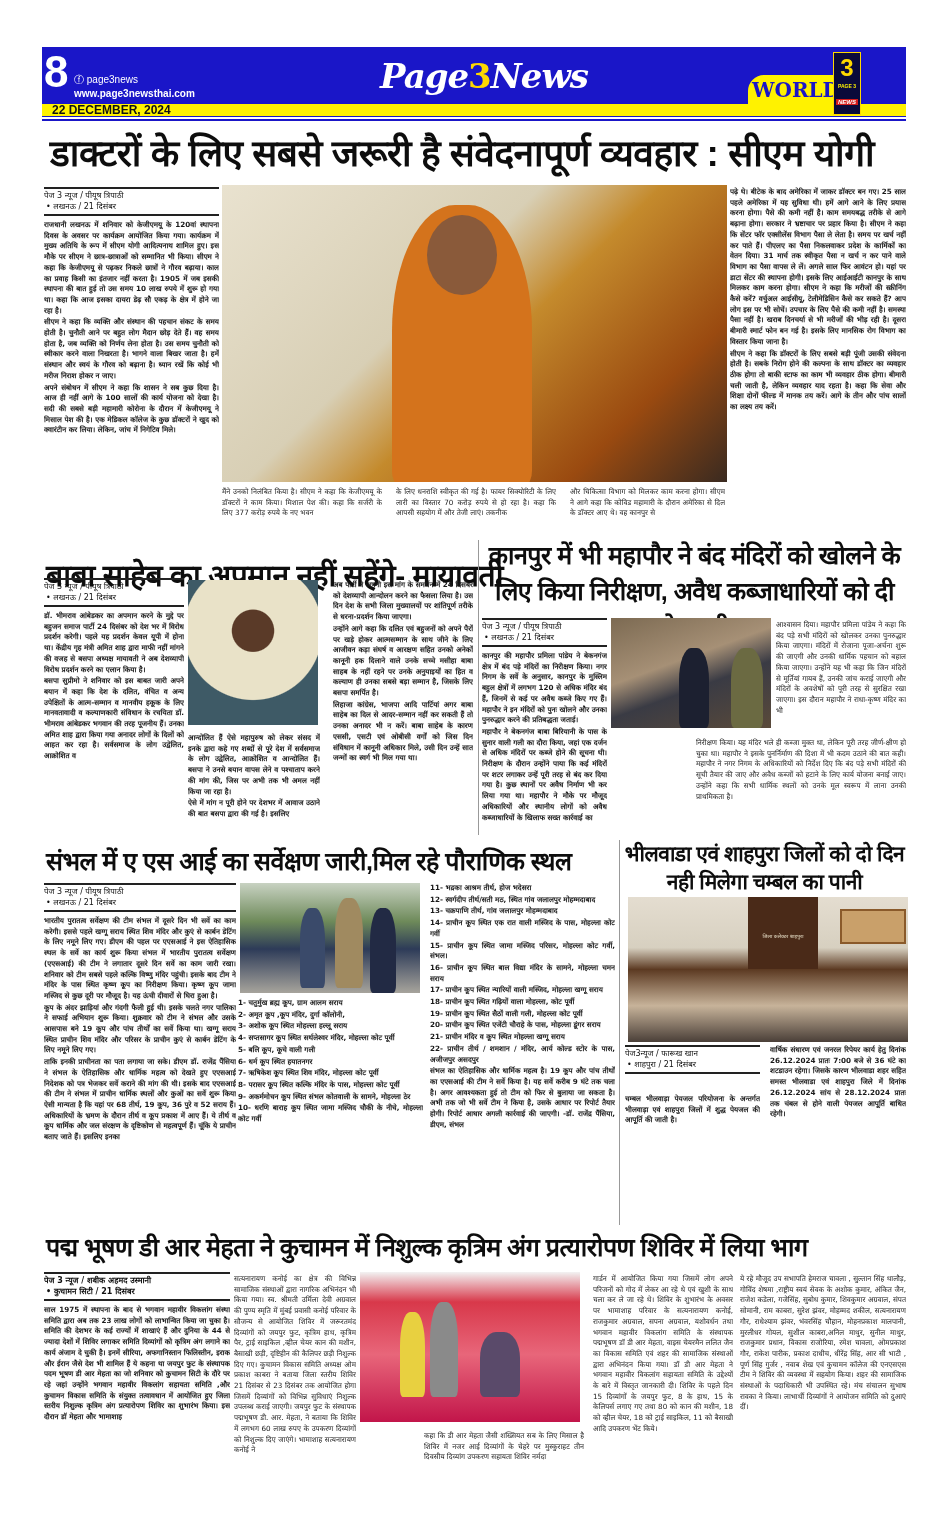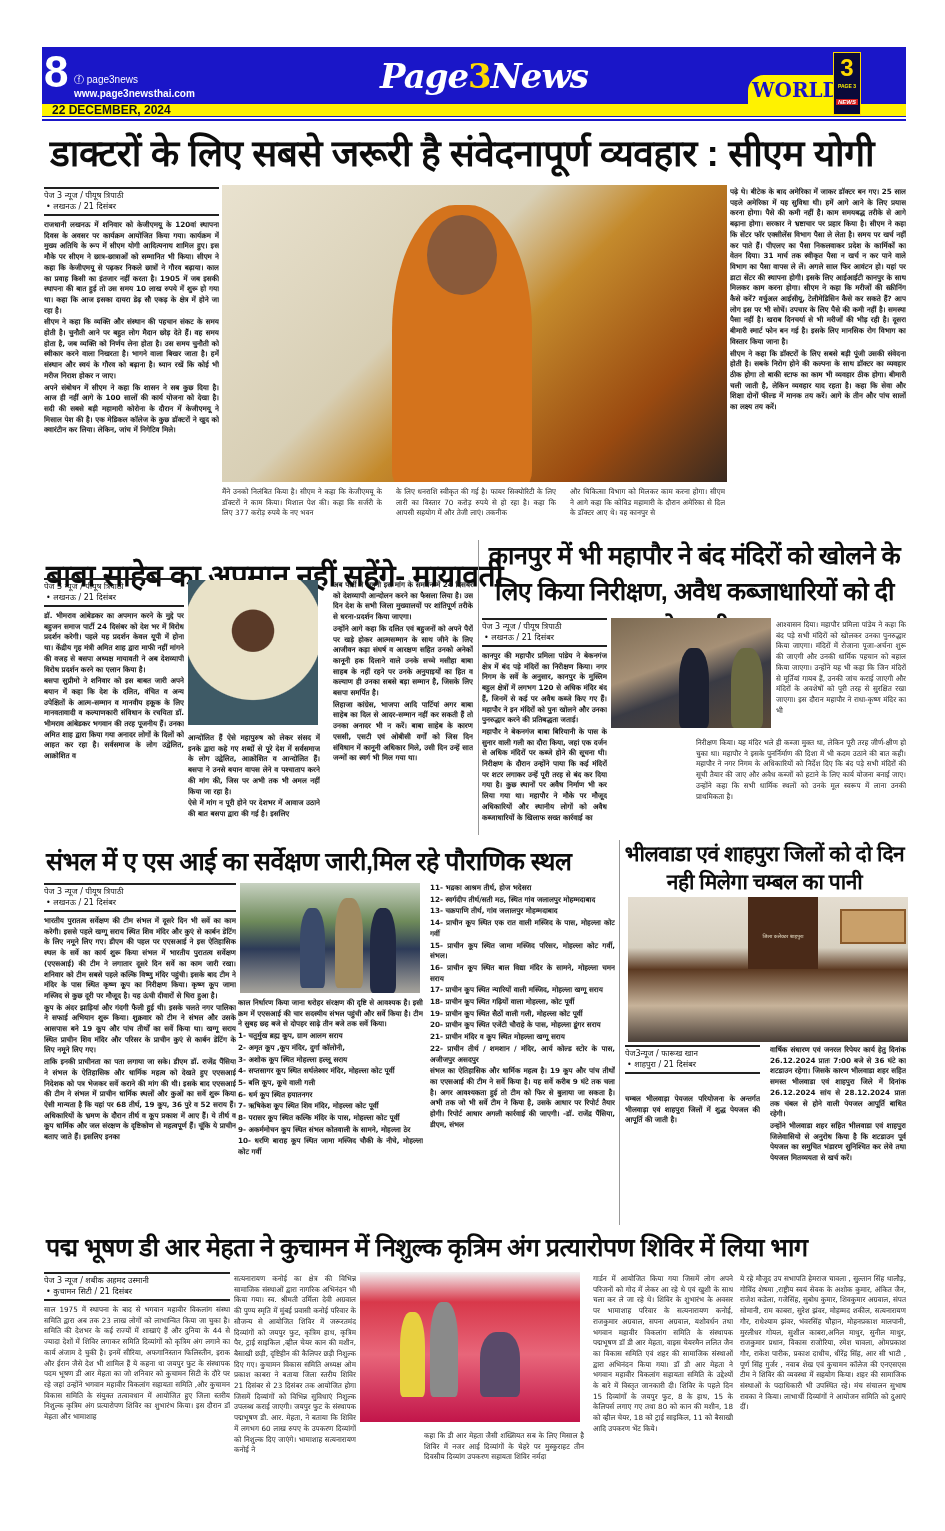--- a/index.html
+++ b/index.html
@@ -143,21 +143,20 @@
     <p>कूप के अंदर झाड़ियां और गंदगी फैली हुई थी। इसके चलते नगर पालिका ने सफाई अभियान शुरू किया। शुक्रवार को टीम ने संभल और उसके आसपास बने 19 कूप और पांच तीर्थों का सर्वे किया था। खग्गू सराय स्थित प्राचीन शिव मंदिर और परिसर के प्राचीन कुएं से कार्बन डेटिंग के लिए नमूने लिए गए।</p>
     <p>ताकि इनकी प्राचीनता का पता लगाया जा सके। डीएम डॉ. राजेंद्र पैंसिया ने संभल के ऐतिहासिक और धार्मिक महत्व को देखते हुए एएसआई निदेशक को पत्र भेजकर सर्वे कराने की मांग की थी। इसके बाद एएसआई की टीम ने संभल में प्राचीन धार्मिक स्थलों और कुओं का सर्वे शुरू किया ऐसी मान्यता है कि यहां पर 68 तीर्थ, 19 कूप, 36 पुरे व 52 सराय हैं। अधिकारियों के भ्रमण के दौरान तीर्थ व कूप प्रकाश में आए हैं। ये तीर्थ व कूप धार्मिक और जल संरक्षण के दृष्टिकोण से महत्वपूर्ण हैं। चूंकि ये प्राचीन बताए जाते हैं। इसलिए इनका</p>
   </div>
 </div>
 <div class="abs photo photo-sambhal">
   <div class="person" style="left:60px;top:25px;width:25px;height:80px;background:#3a4a6a;"></div>
   <div class="person" style="left:95px;top:15px;width:28px;height:90px;background:#a08a60;"></div>
   <div class="person" style="left:130px;top:25px;width:26px;height:85px;background:#222a44;"></div>
 </div>
 <div class="abs body-text col" style="left:238px;top:998px;width:185px;height:232px;">
-  <p>काल निर्धारण किया जाना धरोहर संरक्षण की दृष्टि से आवश्यक है। इसी क्रम में एएसआई की चार सदस्यीय संभल पहुंची और सर्वे किया है। टीम ने सुबह छह बजे से दोपहर साढ़े तीन बजे तक सर्वे किया।</p>
   <p>1- चतुर्मुख ब्रह्म कूप, ग्राम आलम सराय</p>
   <p>2- अमृत कूप ,कूप मंदिर, दुर्गा कॉलोनी,</p>
   <p>3- अशोक कूप स्थित मोहल्ला हल्लू सराय</p>
   <p>4- सप्तसागर कूप स्थित सर्थलेश्वर मंदिर, मोहल्ला कोट पूर्वी</p>
   <p>5- बलि कूप, कूचे वाली गली</p>
   <p>6- धर्म कूप स्थित हयातनगर</p>
   <p>7- ऋषिकेश कूप स्थित शिव मंदिर, मोहल्ला कोट पूर्वी</p>
   <p>8- परासर कूप स्थित कल्कि मंदिर के पास, मोहल्ला कोट पूर्वी</p>
   <p>9- अकर्ममोचन कूप स्थित संभल कोतवाली के सामने, मोहल्ला ठेर</p>
   <p>10- धरणि बाराह कूप स्थित जामा मस्जिद चौकी के नीचे, मोहल्ला कोट गर्वी</p>
@@ -188,25 +187,24 @@
   <div class="byline">
     <span class="by1">पेज3न्यूज /  फारूख खान</span>
     <span class="by2">शाहपुरा / 21 दिसंबर</span>
   </div>
   <div class="body-text" style="margin-top:20px;">
     <p>चम्बल भीलवाड़ा पेयजल परियोजना के अन्तर्गत भीलवाड़ा एवं शाहपुरा जिलों में शुद्ध पेयजल की आपूर्ति की जाती है।</p>
   </div>
 </div>
 <div class="abs body-text col" style="left:770px;top:1045px;width:136px;height:185px;">
   <p>वार्षिक संधारण एवं जनरल रिपेयर कार्य हेतु दिनांक 26.12.2024 प्रातः 7:00 बजे से 36 घंटे का शटडाउन रहेगा। जिसके कारण भीलवाडा शहर सहित समस्त भीलवाडा एवं शाहपुरा जिले में दिनांक 26.12.2024 सांय से 28.12.2024 प्रातः तक चंबल से होने वाली पेयजल आपूर्ति बाधित रहेगी।</p>
-  <p>उन्होंने भीलवाडा शहर सहित भीलवाडा एवं शाहपुरा जिलेवासियो से अनुरोध किया है कि शटडाउन पूर्व पेयजल का समुचित भंडारण सुनिश्चित कर लेवे तथा पेयजल मितव्ययता से खर्च करें।</p>
 </div>
 
 <div class="abs headline h-padma">पद्म भूषण डी आर मेहता ने कुचामन में  निशुल्क कृत्रिम अंग प्रत्यारोपण शिविर में लिया भाग</div>
-<div class="abs col" style="left:44px;top:1272px;width:186px;height:255px;">
+<div class="abs col" style="left:44px;top:1272px;width:186px;height:255px;font-weight:bold;">
   <div class="byline">
     <span class="by1">पेज 3 न्यूज / शबीक अहमद उस्मानी</span>
     <span class="by2">कुचामन सिटी  /  21 दिसंबर</span>
   </div>
   <div class="body-text" style="margin-top:4px;">साल 1975 में स्थापना के बाद से भगवान महावीर विकलांग संस्था समिति द्वारा अब तक 23 लाख लोगों को लाभान्वित किया जा चुका है। समिति की देशभर के कई राज्यों में शाखाएं हैं और दुनिया के 44 से ज्यादा देशों में शिविर लगाकर समिति दिव्यांगों को कृत्रिम अंग लगाने का कार्य अंजाम दे चुकी है। इनमें सीरिया, अफगानिस्तान फिलिस्तीन, इराक और ईरान जैसे देश भी शामिल हैं ये कहना था जयपुर फुट के संस्थापक पदम भूषण डी आर मेहता का जो शनिवार को कुचामन सिटी के दौरे पर रहे जहां उन्होंने भगवान महावीर विकलांग सहायता समिति ,और कुचामन विकास समिति के संयुक्त तत्वावधान में आयोजित हुए जिला स्तरीय निशुल्क कृत्रिम अंग प्रत्यारोपण शिविर का शुभारंभ किया। इस दौरान डॉ मेहता और भामाशाह</div>
 </div>
 <div class="abs body-text col" style="left:234px;top:1274px;width:122px;height:255px;">सत्यनारायण कनोई का क्षेत्र की विभिन्न सामाजिक संस्थाओं द्वारा नागरिक अभिनंदन भी किया गया। स्व. श्रीमती उर्मिला देवी अग्रवाल की पुण्य स्मृति में मुंबई प्रवासी कनोई परिवार के सौजन्य से आयोजित शिविर में जरूरतमंद दिव्यांगों को जयपुर फुट, कृत्रिम हाथ, कृत्रिम पैर, ट्राई साइकिल ,व्हील चेयर कान की मशीन, बैसाखी छड़ी, दृष्टिहीन की कैलिपर छड़ी निशुल्क दिए गए। कुचामन विकास समिति अध्यक्ष ओम प्रकाश काबरा ने बताया जिला स्तरीय शिविर 21 दिसंबर से 23 दिसंबर तक आयोजित होगा जिसमें दिव्यांगों को विभिन्न सुविधाएं निशुल्क उपलब्ध कराई जाएगी। जयपुर फुट के संस्थापक पद्मभूषण डी. आर. मेहता, ने बताया कि शिविर में लगभग 60 लाख रुपए के उपकरण दिव्यांगों को निशुल्क दिए जाएंगे। भामाशाह सत्यनारायण कनोई ने</div>
 <div class="abs photo photo-camp">
   <div class="person" style="left:40px;top:40px;width:25px;height:85px;background:#e8d040;"></div>
   <div class="person" style="left:70px;top:30px;width:28px;height:95px;background:#8a8a8a;"></div>

